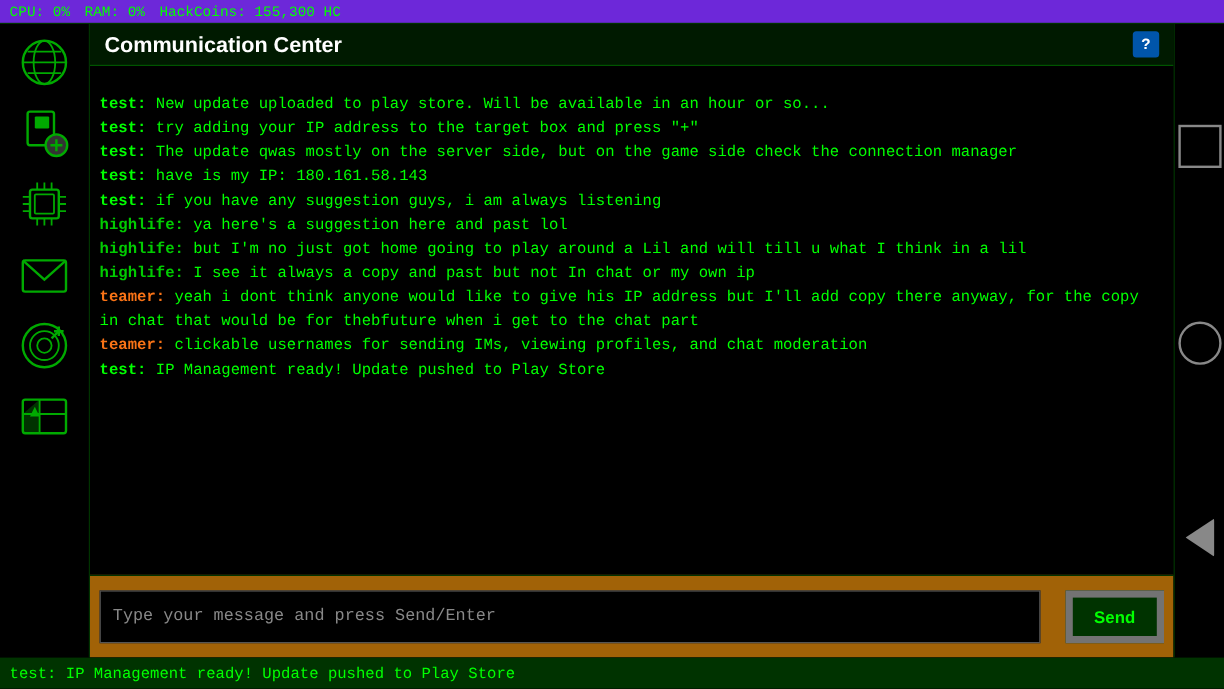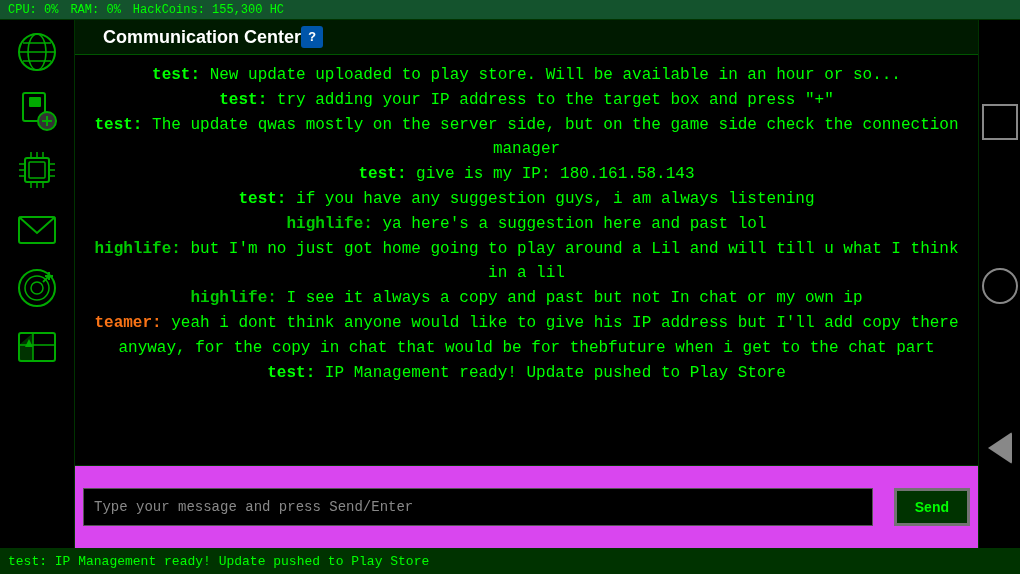--- a/index.html
+++ b/index.html
@@ -8,21 +8,21 @@
       height: 574px;
       background: #000;
       font-family: 'Courier New', Courier, monospace;
       overflow: hidden;
       display: flex;
       flex-direction: column;
     }
 
     
     #status-bar {
-      background: #14532d;
+      background: #6d28d9;
       color: #00ff00;
       font-size: 12px;
       padding: 2px 8px;
       display: flex;
       align-items: center;
       gap: 12px;
       height: 20px;
       border-bottom: 1px solid #003300;
     }
 
@@ -62,24 +62,24 @@
     
     #chat-area {
       flex: 1;
       display: flex;
       flex-direction: column;
       background: #000;
     }
 
     #chat-header {
       background: #001a00;
-      padding: 6px 28px;
-      display: flex;
-      align-items: center;
-      justify-content: flex-start;
+      padding: 6px 12px;
+      display: flex;
+      align-items: center;
+      justify-content: space-between;
       border-bottom: 1px solid #005500;
     }
 
     #chat-title {
       color: #ffffff;
       font-size: 18px;
       font-weight: bold;
       font-family: Arial, sans-serif;
     }
 
@@ -93,64 +93,63 @@
       display: flex;
       align-items: center;
       justify-content: center;
       border-radius: 3px;
       cursor: pointer;
     }
 
     #messages {
       flex: 1;
       overflow-y: auto;
-      padding: 8px 8px;
-      font-size: 16px;
+      padding: 22px 8px;
+      font-size: 13px;
       line-height: 1.55;
       color: #00ff00;
-      text-align: center;
     }
 
     #messages::-webkit-scrollbar { width: 0; }
 
     .msg-line {
       word-wrap: break-word;
       white-space: pre-wrap;
     }
 
     .user-test { color: #00ff00; font-weight: bold; }
     .user-highlife { color: #00cc00; font-weight: bold; }
     .user-teamer { color: #f97316; font-weight: bold; }
     .msg-text { color: #00ff00; }
 
     #input-area {
-      padding: 22px 8px;
+      padding: 12px 8px;
       display: flex;
       gap: 21px;
-      background: #d946ef;
+      background: #a16207;
       border-top: 1px solid #003300;
     }
 
     #message-input {
       flex: 1;
       background: #000;
       border: 1px solid #555;
       color: #cccccc;
       font-size: 14px;
       font-family: 'Courier New', Courier, monospace;
       padding: 8px 10px;
       outline: none;
     }
 
     #message-input::placeholder { color: #888; }
 
     #send-button {
       background: #003300;
       color: #00ff00;
-      border: 3px solid #737373;
+      border: 6px solid #737373;
       font-size: 14px;
       font-family: Arial, sans-serif;
       padding: 8px 18px;
       cursor: pointer;
       font-weight: bold;
     }
 
     
     #right-sidebar {
       width: 42px;
@@ -290,26 +289,27 @@
   <div id="chat-area">
     <div id="chat-header">
       <span id="chat-title">Communication Center</span>
       <div id="help-badge">?</div>
     </div>
 
     <div id="messages">
         <div class="msg-line"><span class="user-test">test: </span><span class="msg-text">New update uploaded to play store. Will be available in an hour or so...</span></div>
         <div class="msg-line"><span class="user-test">test: </span><span class="msg-text">try adding your IP address to the target box and press "+"</span></div>
         <div class="msg-line"><span class="user-test">test: </span><span class="msg-text">The update qwas mostly on the server side, but on the game side check the connection manager</span></div>
-        <div class="msg-line"><span class="user-test">test: </span><span class="msg-text">give is my IP: 180.161.58.143</span></div>
+        <div class="msg-line"><span class="user-test">test: </span><span class="msg-text">have is my IP: 180.161.58.143</span></div>
         <div class="msg-line"><span class="user-test">test: </span><span class="msg-text">if you have any suggestion guys, i am always listening</span></div>
         <div class="msg-line"><span class="user-highlife">highlife: </span><span class="msg-text">ya here's a suggestion here and past lol</span></div>
         <div class="msg-line"><span class="user-highlife">highlife: </span><span class="msg-text">but I'm no just got home going to play around a Lil and will till u what I think in a lil</span></div>
         <div class="msg-line"><span class="user-highlife">highlife: </span><span class="msg-text">I see it always a copy and past but not In chat or my own ip</span></div>
         <div class="msg-line"><span class="user-teamer">teamer: </span><span class="msg-text">yeah i dont think anyone would like to give his IP address but I'll add copy there anyway, for the copy in chat that would be for thebfuture when i get to the chat part</span></div>
+        <div class="msg-line"><span class="user-teamer">teamer: </span><span class="msg-text">clickable usernames for sending IMs, viewing profiles, and chat moderation</span></div>
         <div class="msg-line"><span class="user-test">test: </span><span class="msg-text">IP Management ready! Update pushed to Play Store</span></div>
       </div>
 
     <div id="input-area">
       <input id="message-input" type="text" placeholder="Type your message and press Send/Enter" style="">
       <button id="send-button">Send</button>
     </div>
   </div>
 
   <div id="right-sidebar">

